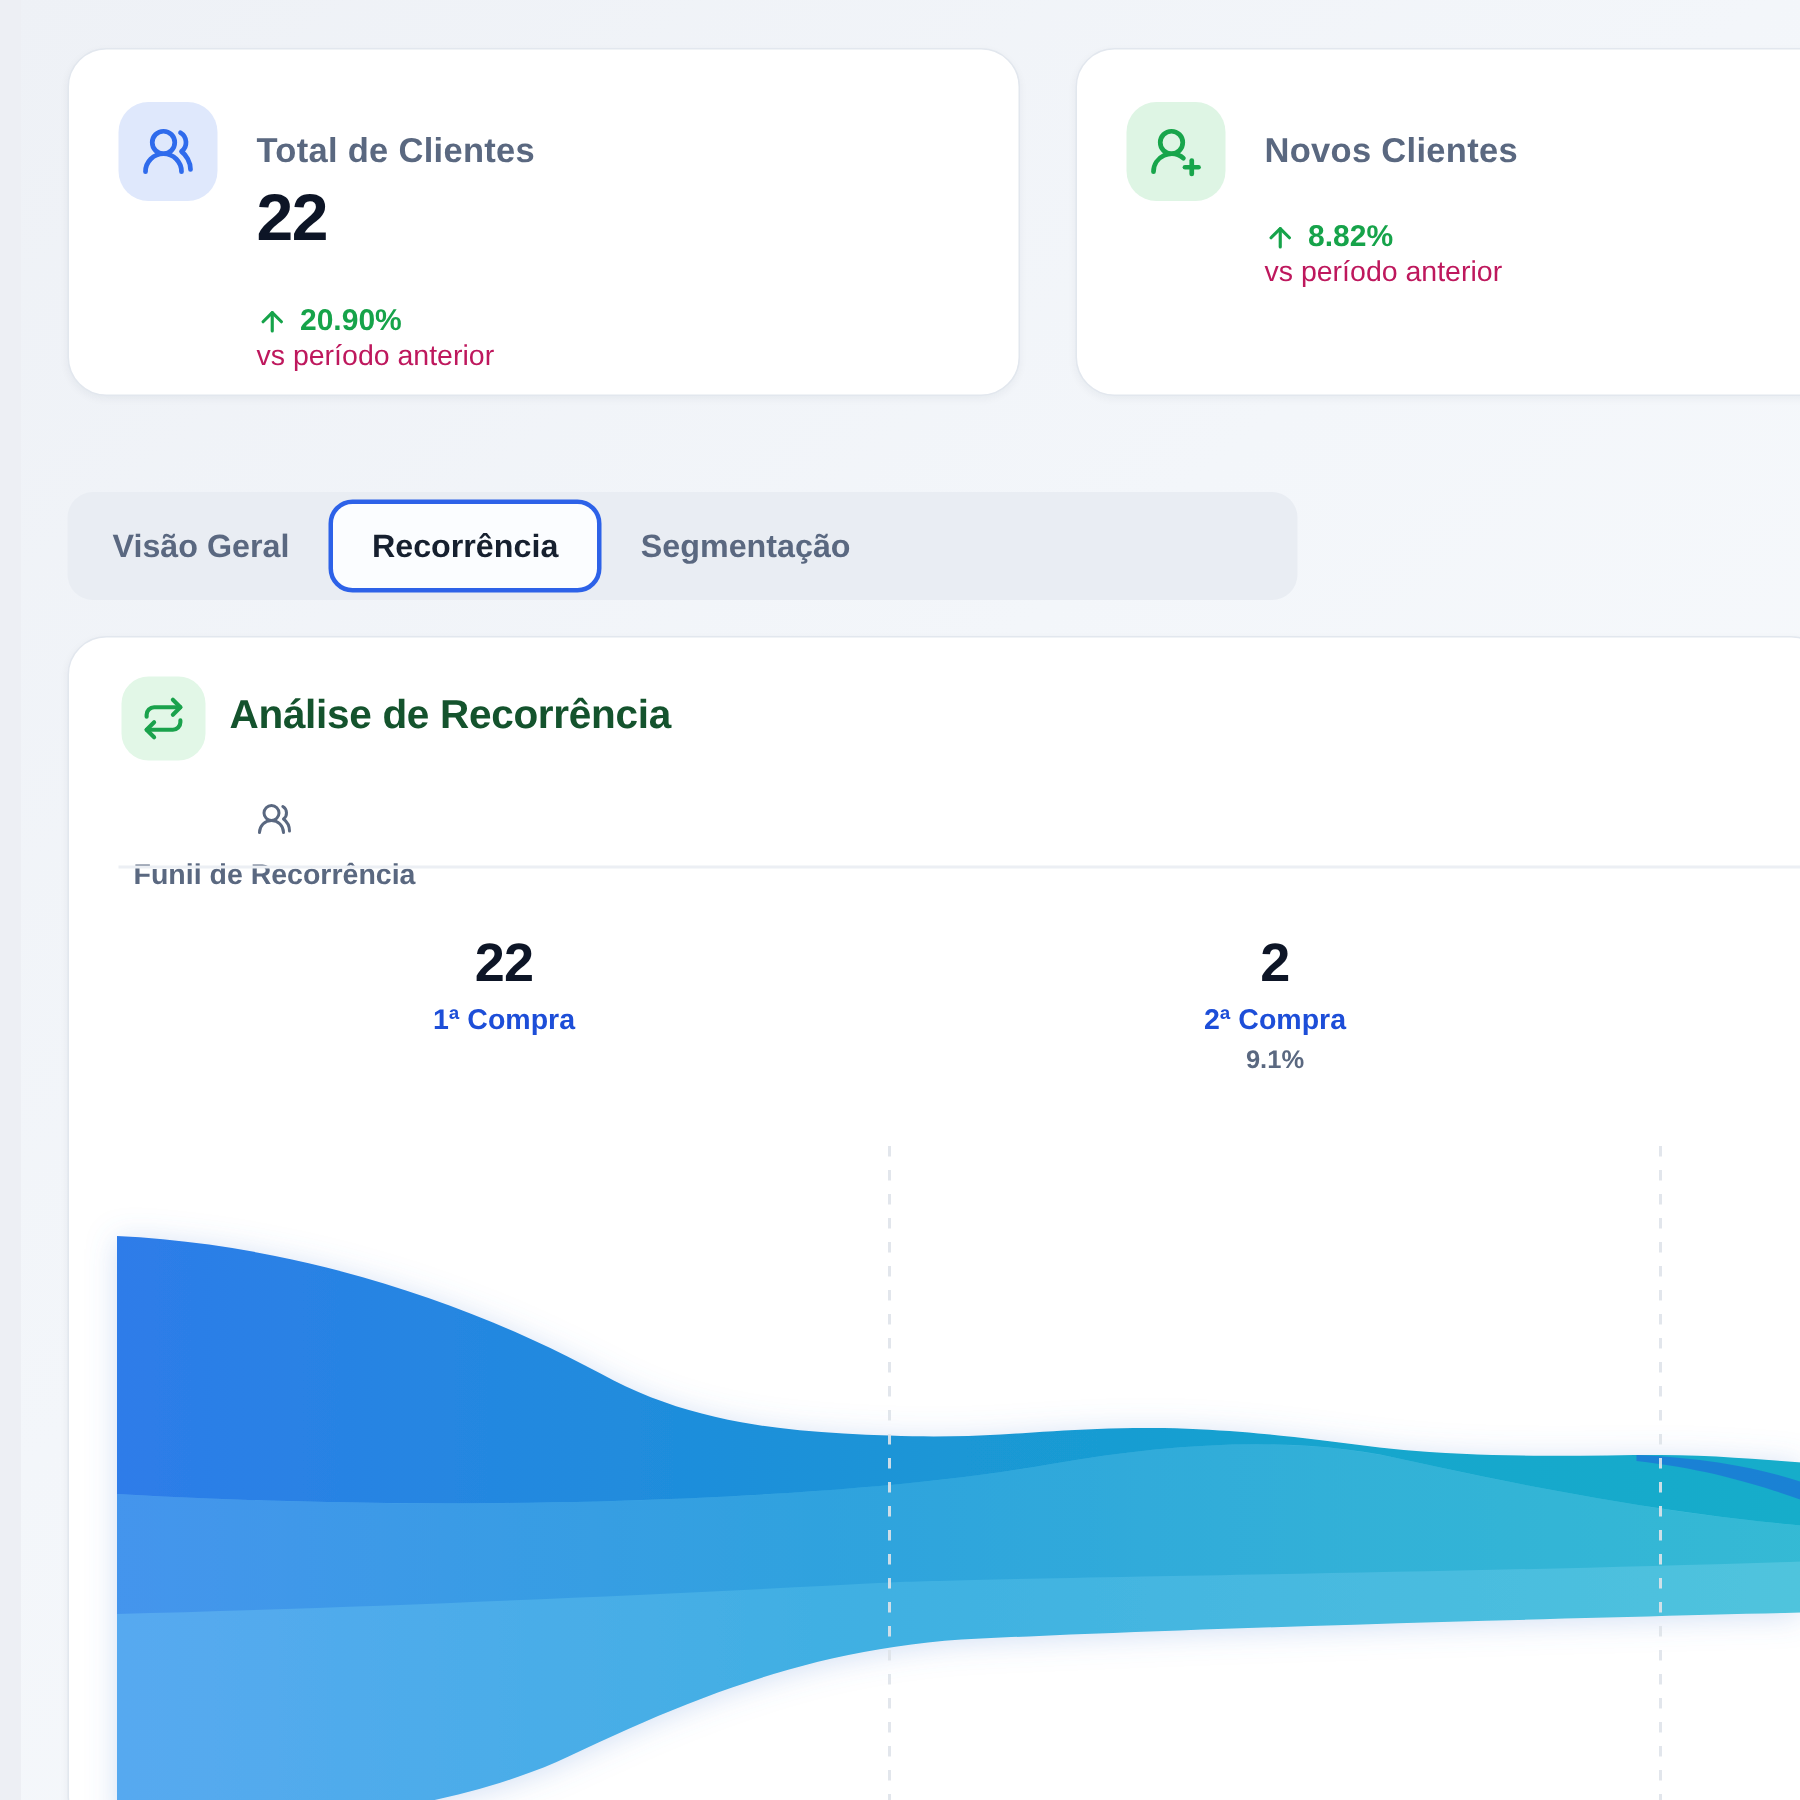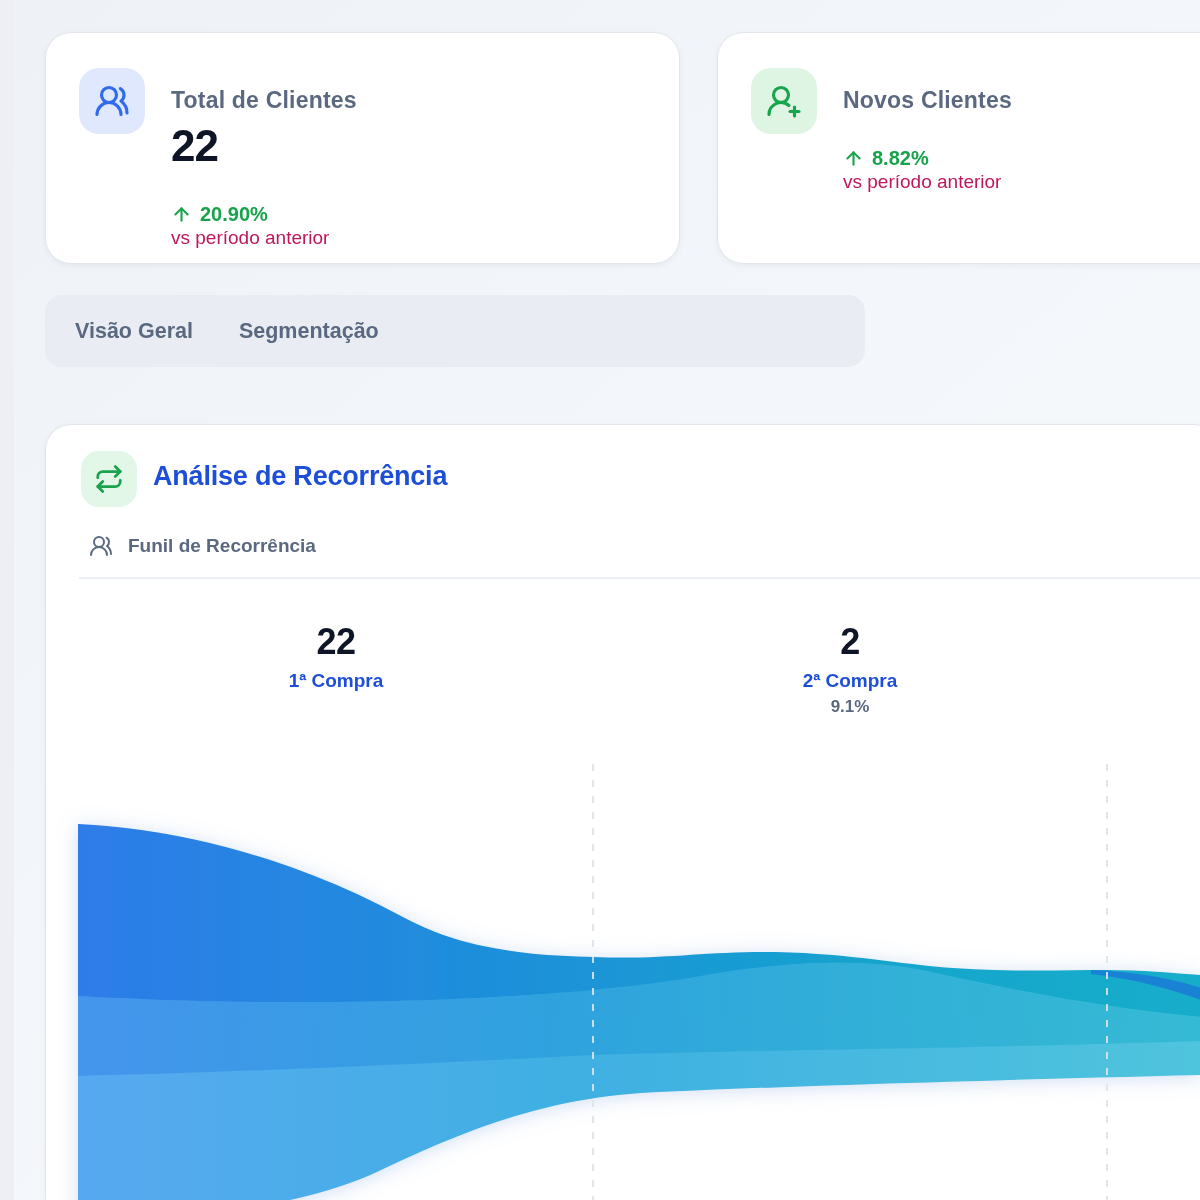--- a/index.html
+++ b/index.html
@@ -17,35 +17,35 @@
   .icon-blue{background:#dfe8fc;color:#2f6bec;}
   .icon-green{background:#def5e4;color:#18a54b;}
   .stat-body{position:absolute;left:125px;top:52px;}
   .stat-title{font-size:23px;font-weight:700;color:#5a6880;line-height:30px;letter-spacing:.2px;}
   .stat-value{font-size:44px;font-weight:800;color:#0d1526;line-height:50px;margin-top:6px;letter-spacing:-1px;}
   .stat-delta{display:flex;align-items:center;gap:8px;margin-top:32px;color:#16a34a;
     font-size:20px;font-weight:700;}
   .stat-note{margin-top:1px;font-size:19px;color:#be185d;font-weight:500;}
 
   
-  .tabbar{position:absolute;left:45px;top:295px;width:820px;height:72px;background:#e9edf3;
+  .tabbar{position:absolute;left:45px;top:328px;width:820px;height:72px;background:#e9edf3;
     border-radius:17px;display:flex;align-items:center;padding:0 7px;box-sizing:border-box;}
   .tab{padding:0 23px;font-size:21.5px;color:#5a6880;font-weight:600;height:72px;
     display:flex;align-items:center;cursor:pointer;white-space:nowrap;}
   .tab.active{background:#fbfdff;border:3px solid #2d62e8;border-radius:16px;height:62px;
     color:#16202f;font-weight:700;padding:0 26px;margin:0 3px;box-sizing:border-box;}
 
   
   .analysis-card{left:45px;top:424px;width:1175px;height:800px;overflow:hidden;}
   .ac-icon{position:absolute;left:35px;top:26px;width:56px;height:56px;border-radius:18px;
     background:#e2f7e7;color:#1aa24c;display:flex;align-items:center;justify-content:center;}
-  .ac-title{position:absolute;left:107px;top:36px;font-size:27px;font-weight:800;color:#1d4ed8;
+  .ac-title{position:absolute;left:107px;top:36px;font-size:27px;font-weight:800;color:#14532d;
     letter-spacing:-.2px;}
   .ac-sub{position:absolute;left:43px;top:109px;display:flex;align-items:center;gap:15px;
-    color:#5a6880;font-size:19px;font-weight:600;}
+    color:#5a6880;font-size:19px;font-weight:600;flex-direction:column;}
   .ac-divider{position:absolute;left:33px;right:0;top:152px;height:2px;background:#eceff4;}
 
   .stage{position:absolute;width:240px;text-align:center;}
   .stage1{left:170px;top:197px;}
   .stage2{left:684px;top:197px;}
   .stage-value{font-size:36px;font-weight:800;color:#0d1526;line-height:40px;letter-spacing:-.5px;}
   .stage-label{margin-top:8px;font-size:19px;font-weight:700;color:#1d4ed8;}
   .stage-pct{margin-top:5px;font-size:17px;font-weight:600;color:#5a6880;}
 
   .funnel-svg{position:absolute;left:0;top:331px;width:1175px;height:469px;display:block;}
@@ -97,20 +97,21 @@
             <path d="M12 19V5"></path>
           </svg>
         <span>8.82%</span>
       </div>
       <div class="stat-note">vs período anterior</div>
     </div>
   </div>
 
   <div class="tabbar">
     <div class="tab">Visão Geral</div>
+    <div class="tab active">Recorrência</div>
     <div class="tab">Segmentação</div>
   </div>
 
   <div class="card analysis-card">
     <div class="ac-icon">
       <svg class="ic" width="30" height="30" viewBox="0 0 24 24" fill="none" stroke="currentColor" stroke-width="2.2" stroke-linecap="round" stroke-linejoin="round">
         <path d="m17 2 4 4-4 4"></path>
           <path d="M3 11v-1a4 4 0 0 1 4-4h14"></path>
         <path d="m7 22-4-4 4-4"></path>
           <path d="M21 13v1a4 4 0 0 1-4 4H3"></path>

